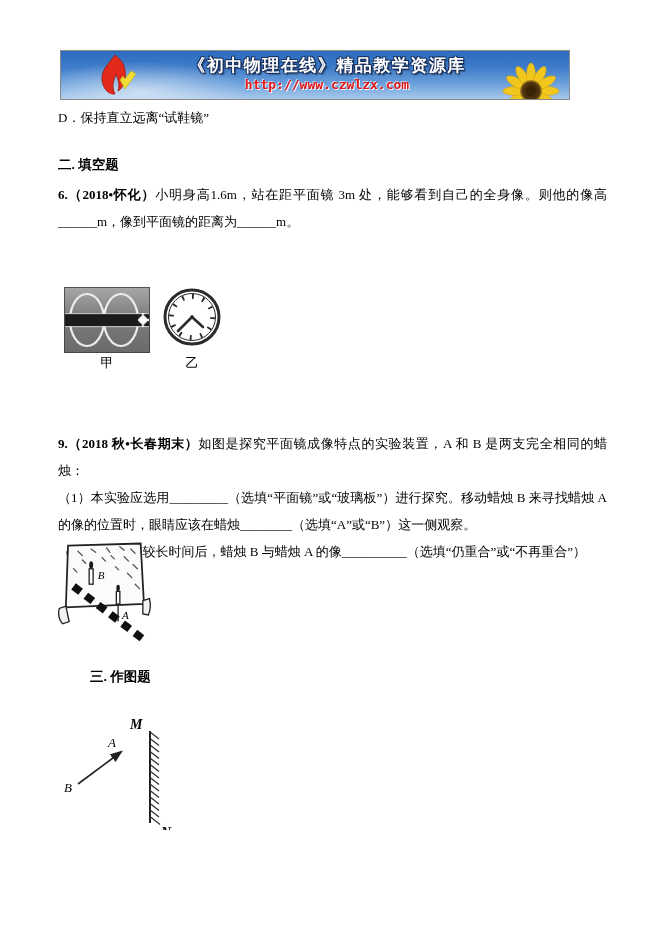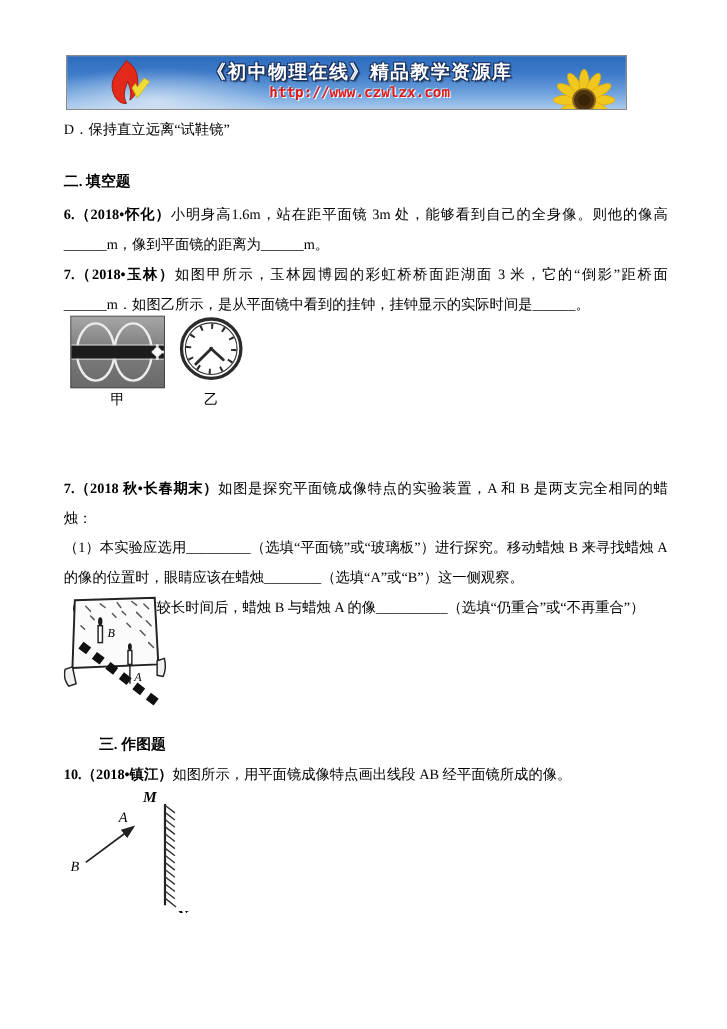--- a/index.html
+++ b/index.html
@@ -97,23 +97,20 @@
   <div class="t heading" style="top:151px;">二. 填空题</div>
 
   <div class="t" style="top:104px;">
     <p><span>D．保持直立远离“试鞋镜”</span></p>
   </div>
 
   <div class="t" style="top:181px;">
     <p><b class="qlabel">6.（2018•怀化）</b><span>小明身高1.6m，站在距平面镜 3m 处，能够看到自己的全身像。则他的像高______m，像到平面镜的距离为______m。</span></p>
   </div>
 
-  <div class="t" style="top:236px;">
-    <p><b class="qlabel">7.（2018•玉林）</b><span>如图甲所示，玉林园博园的彩虹桥桥面距湖面 3 米，它的“倒影”距桥面______m．如图乙所示，是从平面镜中看到的挂钟，挂钟显示的实际时间是______。</span></p>
-  </div>
 
   <div class="figrow">
     <div class="figcol">
       <svg width="86" height="66" viewBox="0 0 86 66">
         <defs>
           <linearGradient id="ph" x1="0" y1="0" x2="0" y2="1">
             <stop offset="0" stop-color="#a8a8a8"></stop>
             <stop offset="0.45" stop-color="#7d7d7d"></stop>
             <stop offset="1" stop-color="#6a6a6a"></stop>
           </linearGradient>
@@ -140,21 +137,21 @@
         <line x1="30" y1="30" x2="16" y2="44" stroke="#2b2b2b" stroke-width="2.6" stroke-linecap="round"></line>
         <line x1="30" y1="30" x2="41" y2="40" stroke="#2b2b2b" stroke-width="2.6" stroke-linecap="round"></line>
         <circle cx="30" cy="30" r="1.8" fill="#2b2b2b"></circle>
       </svg>
       <div class="figcap">乙</div>
     </div>
   </div>
 
 
   <div class="t" style="top:430px;">
-    <p><b class="qlabel">7.（2018 秋•长春期末）</b><span>如图是探究平面镜成像特点的实验装置，A 和 B 是两支完全相同的蜡烛：</span></p>
+    <p><b class="qlabel">9.（2018 秋•长春期末）</b><span>如图是探究平面镜成像特点的实验装置，A 和 B 是两支完全相同的蜡烛：</span></p>
     <p>（1）本实验应选用_________（选填“平面镜”或“玻璃板”）进行探究。移动蜡烛 B 来寻找蜡烛 A 的像的位置时，眼睛应该在蜡烛________（选填“A”或“B”）这一侧观察。</p>
     <p>（2）蜡烛燃烧较长时间后，蜡烛 B 与蜡烛 A 的像__________（选填“仍重合”或“不再重合”）</p>
   </div>
 
   <svg class="absfig" style="left:58px; top:538px;" width="96" height="110" viewBox="0 0 87 100">
 
     <polygon points="9,7 75,5 78,60 7,63" fill="#fbfbfb" stroke="#222" stroke-width="1.6"></polygon>
 
     <g stroke="#555" stroke-width="1.2" stroke-linecap="round">
       <line x1="18" y1="12" x2="22" y2="16"></line>
@@ -183,23 +180,20 @@
     <text x="36" y="37" font-size="10" font-style="italic" font-family="Liberation Serif, serif">B</text>
 
     <ellipse cx="54.5" cy="45.5" rx="1.6" ry="3" fill="#1a1a1a"></ellipse>
     <rect x="52.9" y="48.5" width="3.2" height="11.5" fill="#ffffff" stroke="#222" stroke-width="1.2"></rect>
     <line x1="54.5" y1="60" x2="54.5" y2="76" stroke="#222" stroke-width="1.2"></line>
     <text x="58" y="74" font-size="10" font-style="italic" font-family="Liberation Serif, serif">A</text>
   </svg>
 
   <div class="t heading" style="top:663px;margin-left:32px;">三. 作图题</div>
 
-  <div class="t" style="top:690px;">
-    <p><b class="qlabel">10.（2018•镇江）</b><span>如图所示，用平面镜成像特点画出线段 AB 经平面镜所成的像。</span></p>
-  </div>
 
   <svg class="absfig" style="left:60px; top:716px;" width="140" height="140" viewBox="0 0 140 140">
     <defs>
       <marker id="ah" markerWidth="9" markerHeight="8" refX="6.5" refY="3" orient="auto">
         <path d="M0,0 L8,3 L0,6 Z" fill="#222"></path>
       </marker>
     </defs>
 
     <line x1="90" y1="15" x2="90" y2="107" stroke="#222" stroke-width="2"></line>
 

